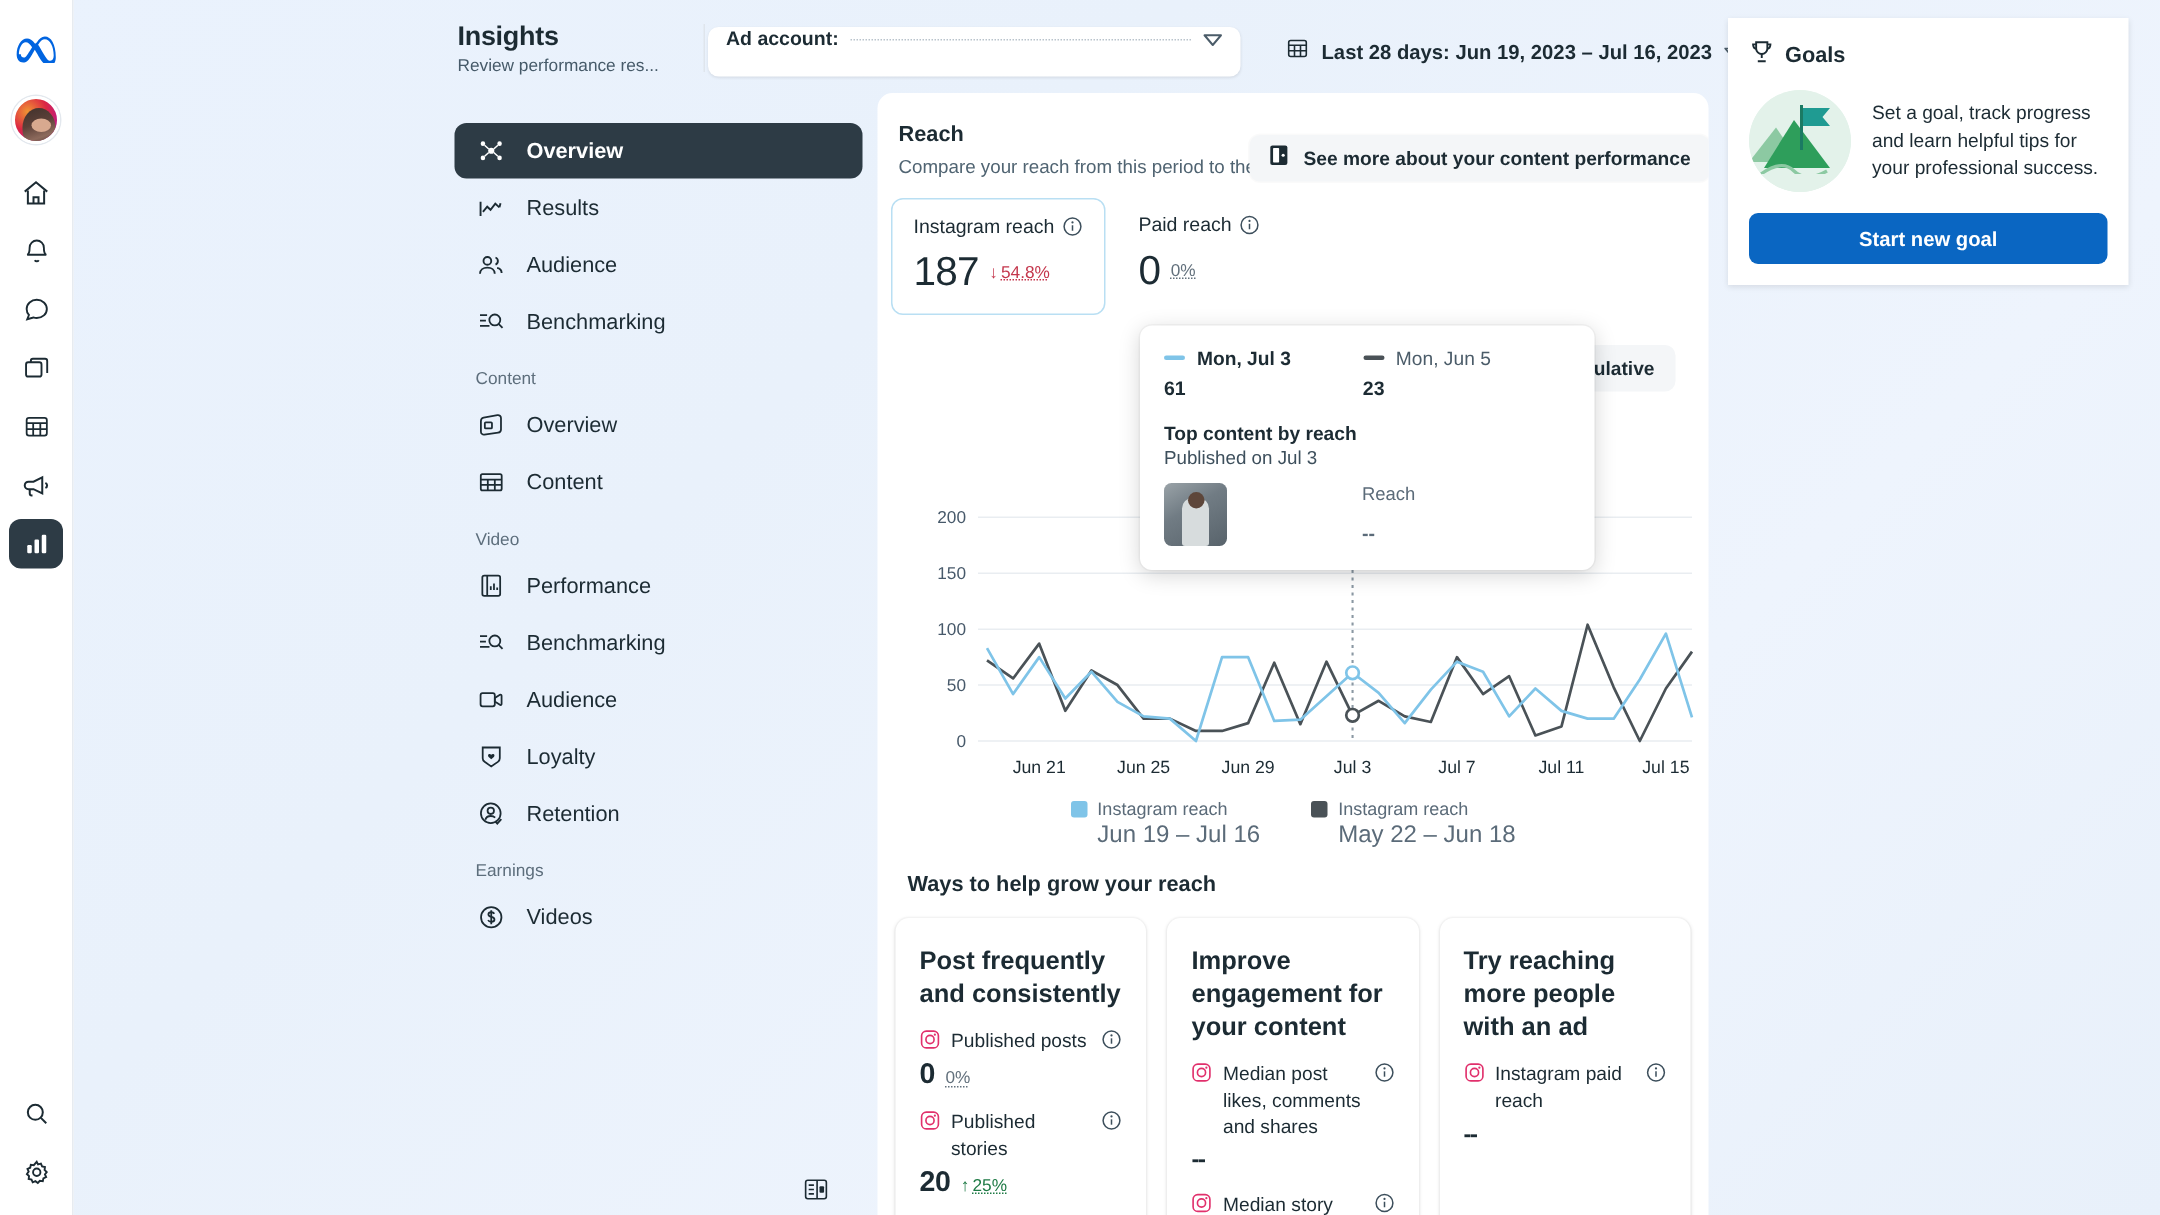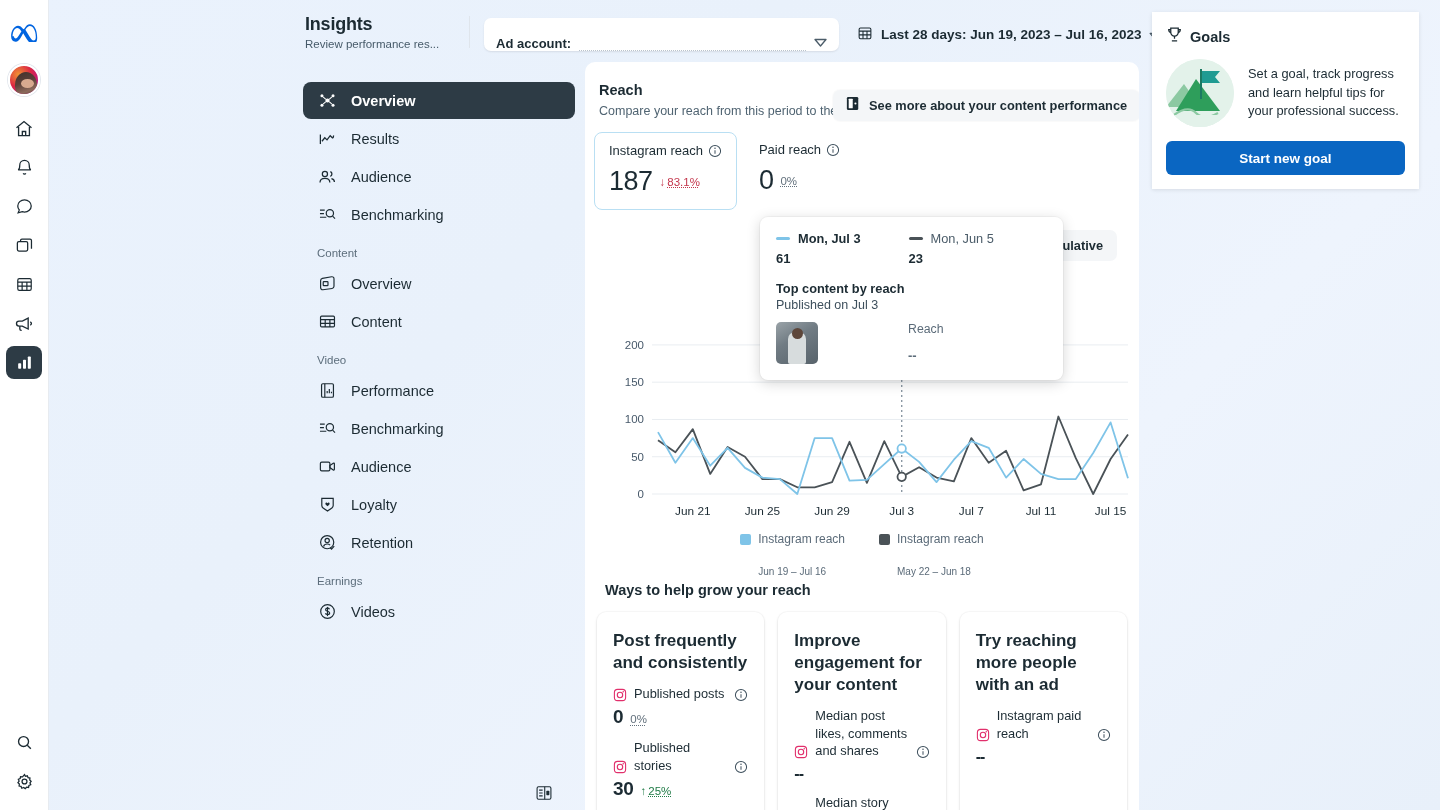--- a/index.html
+++ b/index.html
@@ -43,21 +43,21 @@
   
   #header { position: absolute; left: 49px; top: 0; right: 0; height: 62px; }
   #page-title-block { position: absolute; left: 256px; top: 14px; width: 160px; }
   #page-title-block .ttl { font-size: 18px; font-weight: 700; letter-spacing: -.2px; color: #1c2b33; }
   #page-title-block .sub { font-size: 11.5px; color: #465a69; margin-top: 3px; }
   .hdr-sep { position: absolute; left: 420px; top: 16px; width: 1px; height: 32px; background: #dfe5ec; }
 
   #ad-account {
     position: absolute; left: 423px; top: 18px; width: 355px; height: 33px;
     background: #fff; border-radius: 7px; box-shadow: 0 1px 2px rgba(0,0,0,.09);
-    display: flex; align-items: flex-end; padding: 0 12px; cursor: pointer; margin-left: 12px;
+    display: flex; align-items: flex-start; padding: 0 12px; cursor: pointer;
   }
   #ad-account .lbl { font-size: 13px; font-weight: 700; color: #1c2b33; }
   #ad-account .dots { flex: 1; border-bottom: 1px dotted #b9c3cc; margin: 8px 8px 0 8px; height: 1px; }
 
   #date-range {
     position: absolute; left: 798px; top: 18px; height: 33px;
     display: flex; align-items: center; gap: 8px; padding: 0 10px; cursor: pointer; border-radius: 7px;
   }
   #date-range .txt { font-size: 13.5px; font-weight: 700; color: #1c2b33; white-space: nowrap; }
 
@@ -117,21 +117,21 @@
   #chart-wrap { position: absolute; left: 0; top: 252px; width: 554px; height: 215px; }
   #chart-svg { display: block; }
   .ytick { font-size: 11.5px; fill: #47596a; font-family: "Liberation Sans", sans-serif; text-anchor: end; }
   .xtick { font-size: 11.8px; fill: #1c2b33; font-family: "Liberation Sans", sans-serif; text-anchor: middle; }
 
   #chart-legend { position: absolute; left: 0; top: 470px; width: 554px; display: flex; justify-content: center; gap: 34px; }
   .lg { display: flex; flex-direction: column; align-items: flex-start; }
   .lg-top { display: flex; align-items: center; gap: 7px; }
   .lg-sw { width: 11px; height: 11px; border-radius: 2px; }
   .lg-nm { font-size: 12px; color: #5b6b79; }
-  .lg-rg { font-size: 10px; color: #5b6b79; margin-top: 20px; padding-left: 18px; }
+  .lg-rg { font-size: 16px; color: #5b6b79; margin-top: 2px; padding-left: 18px; }
 
   
   #chart-tooltip {
     position: absolute; left: 175px; top: 155px; width: 303px; background: #fff; border-radius: 8px;
     box-shadow: 0 3px 14px rgba(0,0,0,.17), 0 0 0 1px rgba(0,0,0,.03); padding: 14px 16px 16px 16px; z-index: 9;
   }
   .tt-series { display: flex; gap: 48px; }
   .tt-col .tt-hd { display: flex; align-items: center; gap: 8px; }
   .tt-dash { width: 14px; height: 3px; border-radius: 2px; }
   .tt-date { font-size: 12.8px; font-weight: 700; color: #1c2b33; }
@@ -154,21 +154,21 @@
   
   #ways { position: absolute; left: 0; top: 520px; width: 554px; padding: 0 12px; }
   #ways h3 { font-size: 14.5px; font-weight: 700; color: #1c2b33; padding-left: 8px; }
   .way-cards { display: flex; gap: 14px; margin-top: 14px; }
   .way-card {
     flex: 1; background: #fff; border-radius: 9px; box-shadow: 0 1px 3px rgba(0,0,0,.12), 0 0 0 1px rgba(0,0,0,.02);
     padding: 18px 16px 18px 16px; min-height: 248px;
   }
   .way-card h4 { font-size: 17px; font-weight: 700; color: #1c2b33; line-height: 1.3; }
   .way-metric { margin-top: 11px; }
-  .wm-label { display: flex; align-items: flex-end; gap: 7px; font-size: 12.8px; color: #1c2b33; line-height: 1.35; }
+  .wm-label { display: flex; align-items: flex-start; gap: 7px; font-size: 12.8px; color: #1c2b33; line-height: 1.35; }
   .wm-label .txt { flex: 1; }
   .wm-row { display: flex; align-items: baseline; gap: 7px; margin-top: 4px; }
   .wm-val { font-size: 19px; font-weight: 700; color: #1c2b33; letter-spacing: -.3px; }
   .wm-dash { font-size: 16px; font-weight: 700; color: #1c2b33; letter-spacing: -1px; margin-top: 6px; }
 
   .ig-icon { width: 14px; height: 14px; flex: 0 0 14px; margin-top: 1px; }
   .info-icon { width: 14px; height: 14px; flex: 0 0 14px; cursor: pointer; margin-top: 1px; }
 
   
   #goals {
@@ -469,21 +469,21 @@
               <circle cx="8" cy="8" r="6.4"></circle>
               <path d="M8 7.1v4.1"></path>
               <circle cx="8" cy="4.9" r=".85" fill="#3d4f5c" stroke="none"></circle>
             </svg>
         </span>
       </div>
       <div class="mrow">
         <span class="mval">187</span>
         <span class="delta down">
           <span>↓</span>
-          <span class="pct">83.1%</span>
+          <span class="pct">54.8%</span>
         </span>
       </div>
     </div>
 
     <div class="metric">
       <div class="mlabel">
         <span>Paid reach</span>
         <span class="info-icon">
           <svg width="14" height="14" viewBox="0 0 16 16" fill="none" stroke="#3d4f5c" stroke-width="1.15">
               <circle cx="8" cy="8" r="6.4"></circle>
@@ -635,21 +635,21 @@
             <span class="txt">Published stories</span>
             <span class="info-icon">
               <svg width="14" height="14" viewBox="0 0 16 16" fill="none" stroke="#3d4f5c" stroke-width="1.15">
                   <circle cx="8" cy="8" r="6.4"></circle>
                   <path d="M8 7.1v4.1"></path>
                   <circle cx="8" cy="4.9" r=".85" fill="#3d4f5c" stroke="none"></circle>
                 </svg>
             </span>
           </div>
           <div class="wm-row">
-            <span class="wm-val">30</span>
+            <span class="wm-val">20</span>
             <span class="delta up">
               <span>↑</span>
               <span class="pct">25%</span>
             </span>
           </div>
         </div>
       </div>
 
       <div class="way-card">
         <h4>Improve engagement for your content</h4>

